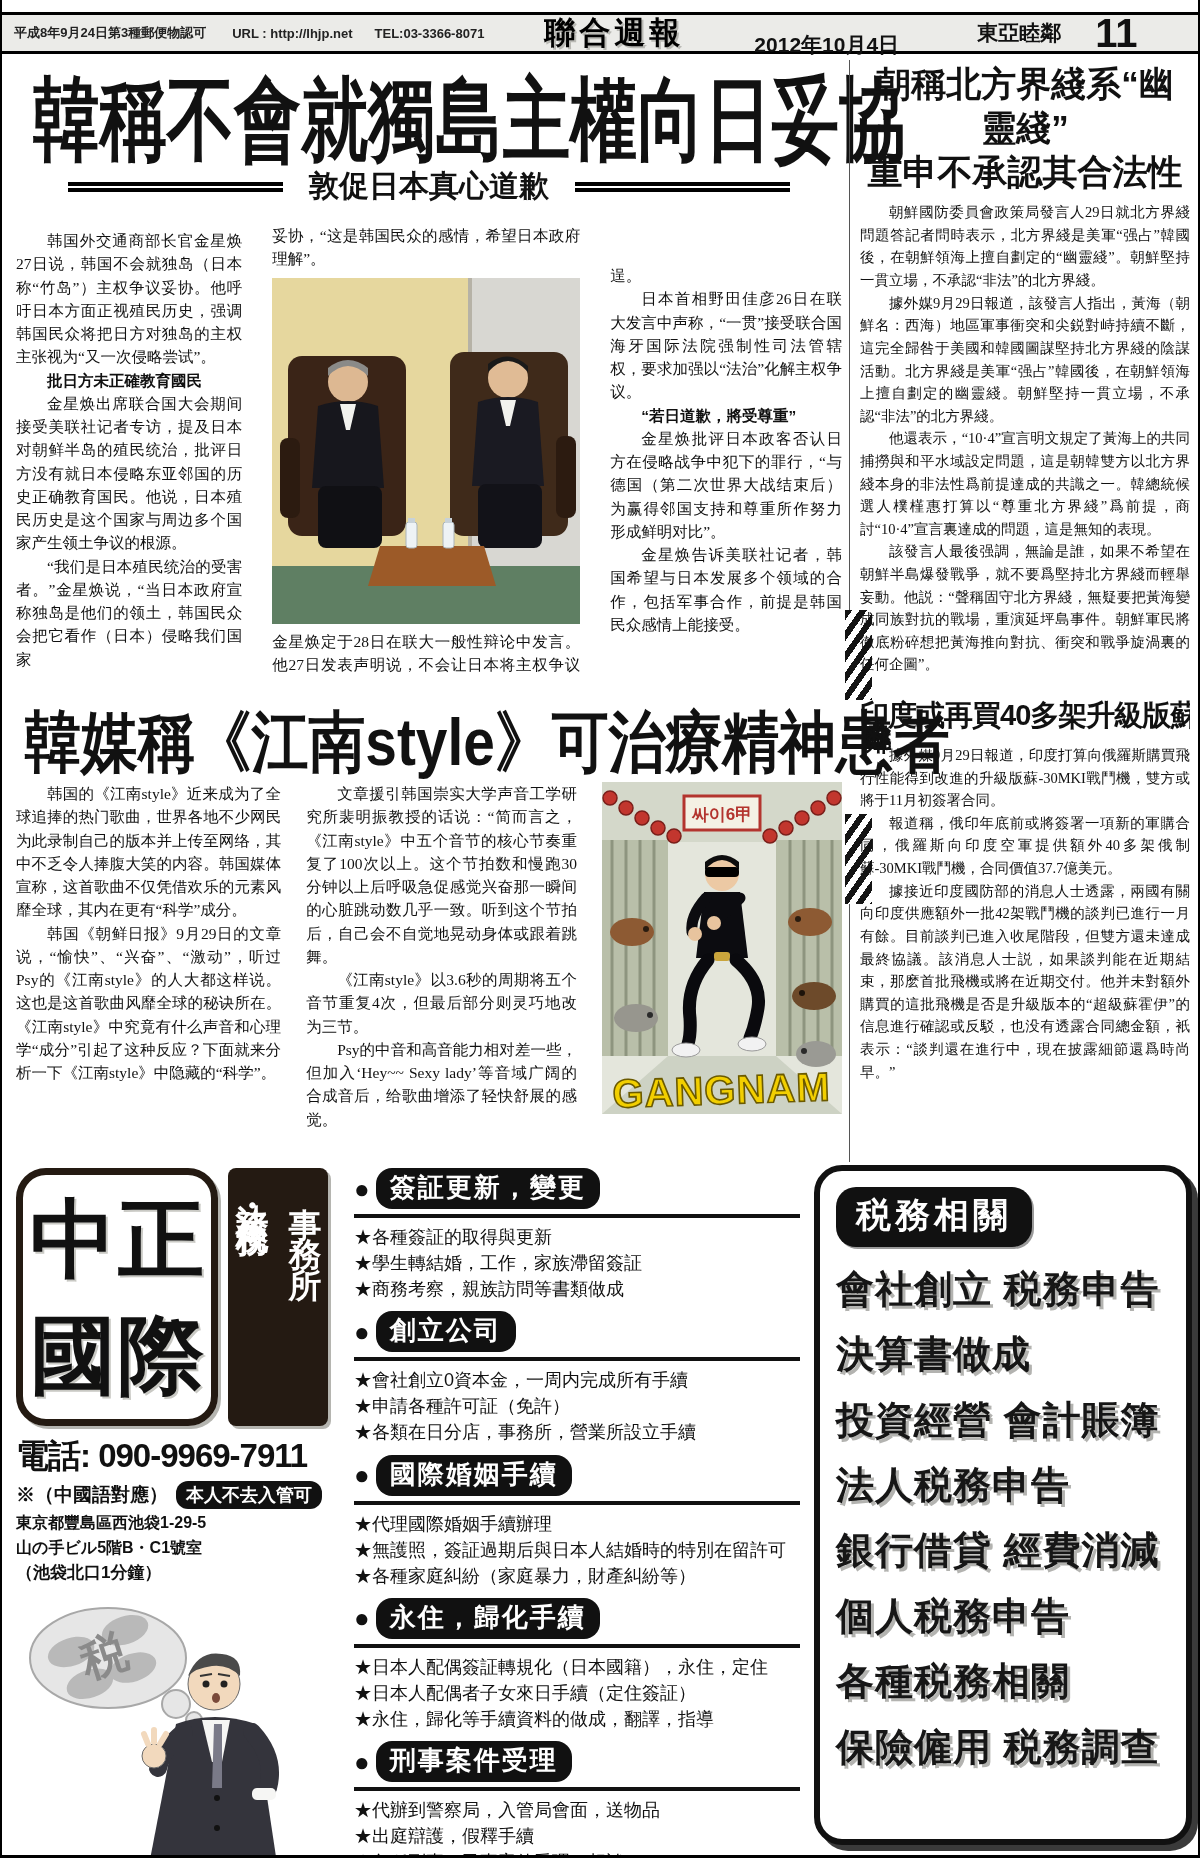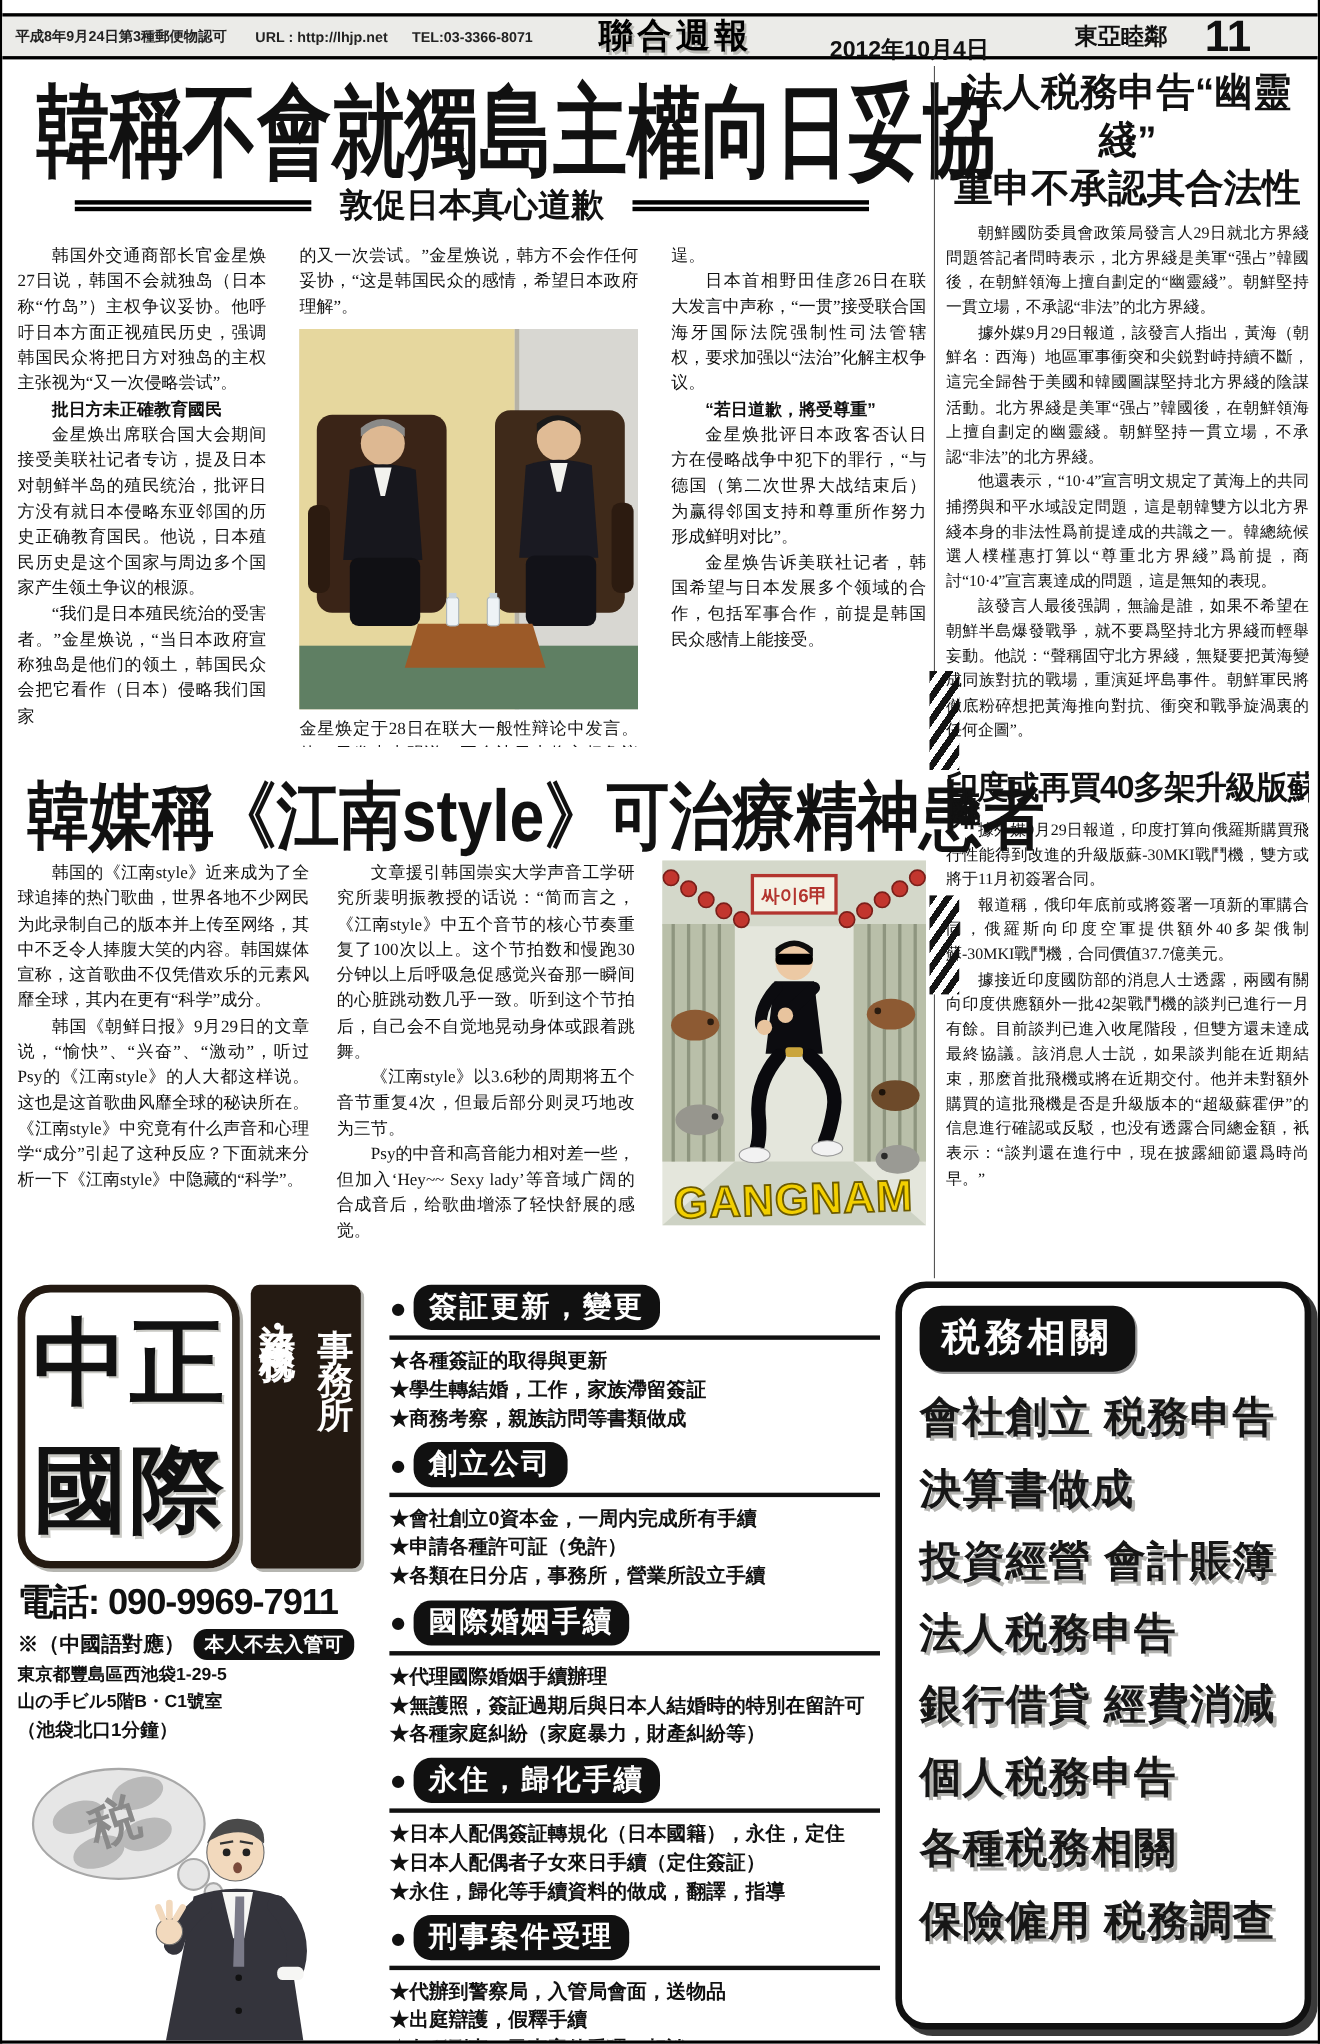--- a/index.html
+++ b/index.html
@@ -27,21 +27,21 @@
   .bodytext p.noind { text-indent:0; }
   .bsub { font-family:"Liberation Sans", sans-serif; font-weight:900; }
 
   
   .a1 { position:absolute; left:14px; top:60px; width:826px; }
   .a1-head { font-family:"Liberation Sans", sans-serif; font-size:70px; font-weight:900; text-align:center;
              white-space:nowrap; transform:scale(0.96,1.3); transform-origin:center top; height:100px; letter-spacing:0; }
   .sub-row { display:flex; align-items:center; justify-content:center; gap:26px; margin-top:6px; }
   .dline { width:215px; height:10px; border-top:4px solid #000; border-bottom:4px solid #000; }
   .a1-sub { font-family:"Liberation Sans", sans-serif; font-size:30px; font-weight:900; white-space:nowrap; }
-  .a1-body { display:flex; gap:30px; margin-top:14px; height:458px; overflow:hidden; }
+  .a1-body { display:flex; gap:30px; margin-top:14px; height:458px; overflow:hidden;align-items:center; }
   .a1-c1 { width:240px; } .a1-c2 { width:308px; } .a1-c3 { width:246px; }
   .photo1 { display:block; margin:8px 0 6px 0; }
 
   
   .a2 { position:absolute; left:14px; top:698px; width:826px; }
   .a2-head { font-family:"Liberation Sans", sans-serif; font-size:58px; font-weight:900; text-align:center;
              white-space:nowrap; transform:scale(0.98,1.15); transform-origin:center top; height:80px; }
   .a2-body { display:flex; gap:25px; margin-top:4px; height:360px; overflow:hidden; }
   .a2-c1 { width:276px; } .a2-c2 { width:282px; } .a2-img { width:240px; }
 
@@ -84,21 +84,21 @@
   .addr-s { font-size:17px; font-weight:900; margin-top:2px; }
   .cartoon { display:block; margin-top:8px; }
 
   .ad-mid { position:absolute; left:352px; top:1168px; width:446px; font-family:"Liberation Sans", sans-serif; }
   .sec { margin-bottom:9px; }
   .sec-head { display:flex; align-items:center; gap:6px; }
   .bullet { font-size:26px; font-weight:900; line-height:1; }
   .pill { display:inline-block; background:#111; color:#fff; border-radius:16px; padding:2px 14px 4px;
           font-weight:900; font-size:26px; letter-spacing:2px; white-space:nowrap; }
   .ad-divider { height:4px; background:#111; margin:5px 0 6px; }
-  .ad-item { font-weight:700; font-size:18px; line-height:1.45; white-space:nowrap; letter-spacing:0; }
+  .ad-item { font-weight:400; font-size:18px; line-height:1.45; white-space:nowrap; letter-spacing:0; }
 
   .ad-right { position:absolute; left:812px; top:1165px; width:378px; height:680px; background:#fff;
               border:6px solid #111; border-radius:28px; box-shadow:6px 6px 0 #3a3a3a;
               padding:16px 16px 10px; font-family:"Liberation Sans", sans-serif; }
   .tax-pill { display:inline-block; background:#111; color:#fff; border-radius:20px; padding:5px 20px 8px;
               font-weight:900; font-size:35px; letter-spacing:4px; box-shadow:2px 2px 0 #9a9a9a; white-space:nowrap; }
   .tax-lines { margin-top:10px; }
   .tax-line { font-weight:900; font-size:38px; line-height:1.72; letter-spacing:1px; white-space:nowrap;
               color:#161616; text-shadow:3px 3px 0 #b3b3b0; }
 </style>
@@ -262,21 +262,21 @@
   <div class="vrule vr1"></div>
   <div class="vrule vr2"></div>
   <div class="marker">
     <div class="stripes t"></div>
     <div class="mtext">東亞睦鄰</div>
     <div class="stripes b"></div>
   </div>
 
   <div class="rcol">
     <div>
-      <div class="a3-head">法人税務申告“幽靈綫”</div>
+      <div class="a3-head">朝稱北方界綫系“幽靈綫”</div>
       <div class="a3-head">重申不承認其合法性</div>
       <div class="bodytext">
         <p>朝鮮國防委員會政策局發言人29日就北方界綫問題答記者問時表示，北方界綫是美軍“强占”韓國後，在朝鮮領海上擅自劃定的“幽靈綫”。朝鮮堅持一貫立場，不承認“非法”的北方界綫。</p>
         <p>據外媒9月29日報道，該發言人指出，黃海（朝鮮名：西海）地區軍事衝突和尖鋭對峙持續不斷，這完全歸咎于美國和韓國圖謀堅持北方界綫的陰謀活動。北方界綫是美軍“强占”韓國後，在朝鮮領海上擅自劃定的幽靈綫。朝鮮堅持一貫立場，不承認“非法”的北方界綫。</p>
         <p>他還表示，“10·4”宣言明文規定了黃海上的共同捕撈與和平水域設定問題，這是朝韓雙方以北方界綫本身的非法性爲前提達成的共識之一。韓總統候選人樸槿惠打算以“尊重北方界綫”爲前提，商討“10·4”宣言裏達成的問題，這是無知的表現。</p>
         <p>該發言人最後强調，無論是誰，如果不希望在朝鮮半島爆發戰爭，就不要爲堅持北方界綫而輕舉妄動。他説：“聲稱固守北方界綫，無疑要把黃海變成同族對抗的戰場，重演延坪島事件。朝鮮軍民將徹底粉碎想把黃海推向對抗、衝突和戰爭旋渦裏的任何企圖”。</p>
       </div>
     </div>
     <div class="a4">
       <div class="a4-head">印度或再買40多架升級版蘇-30戰機</div>

